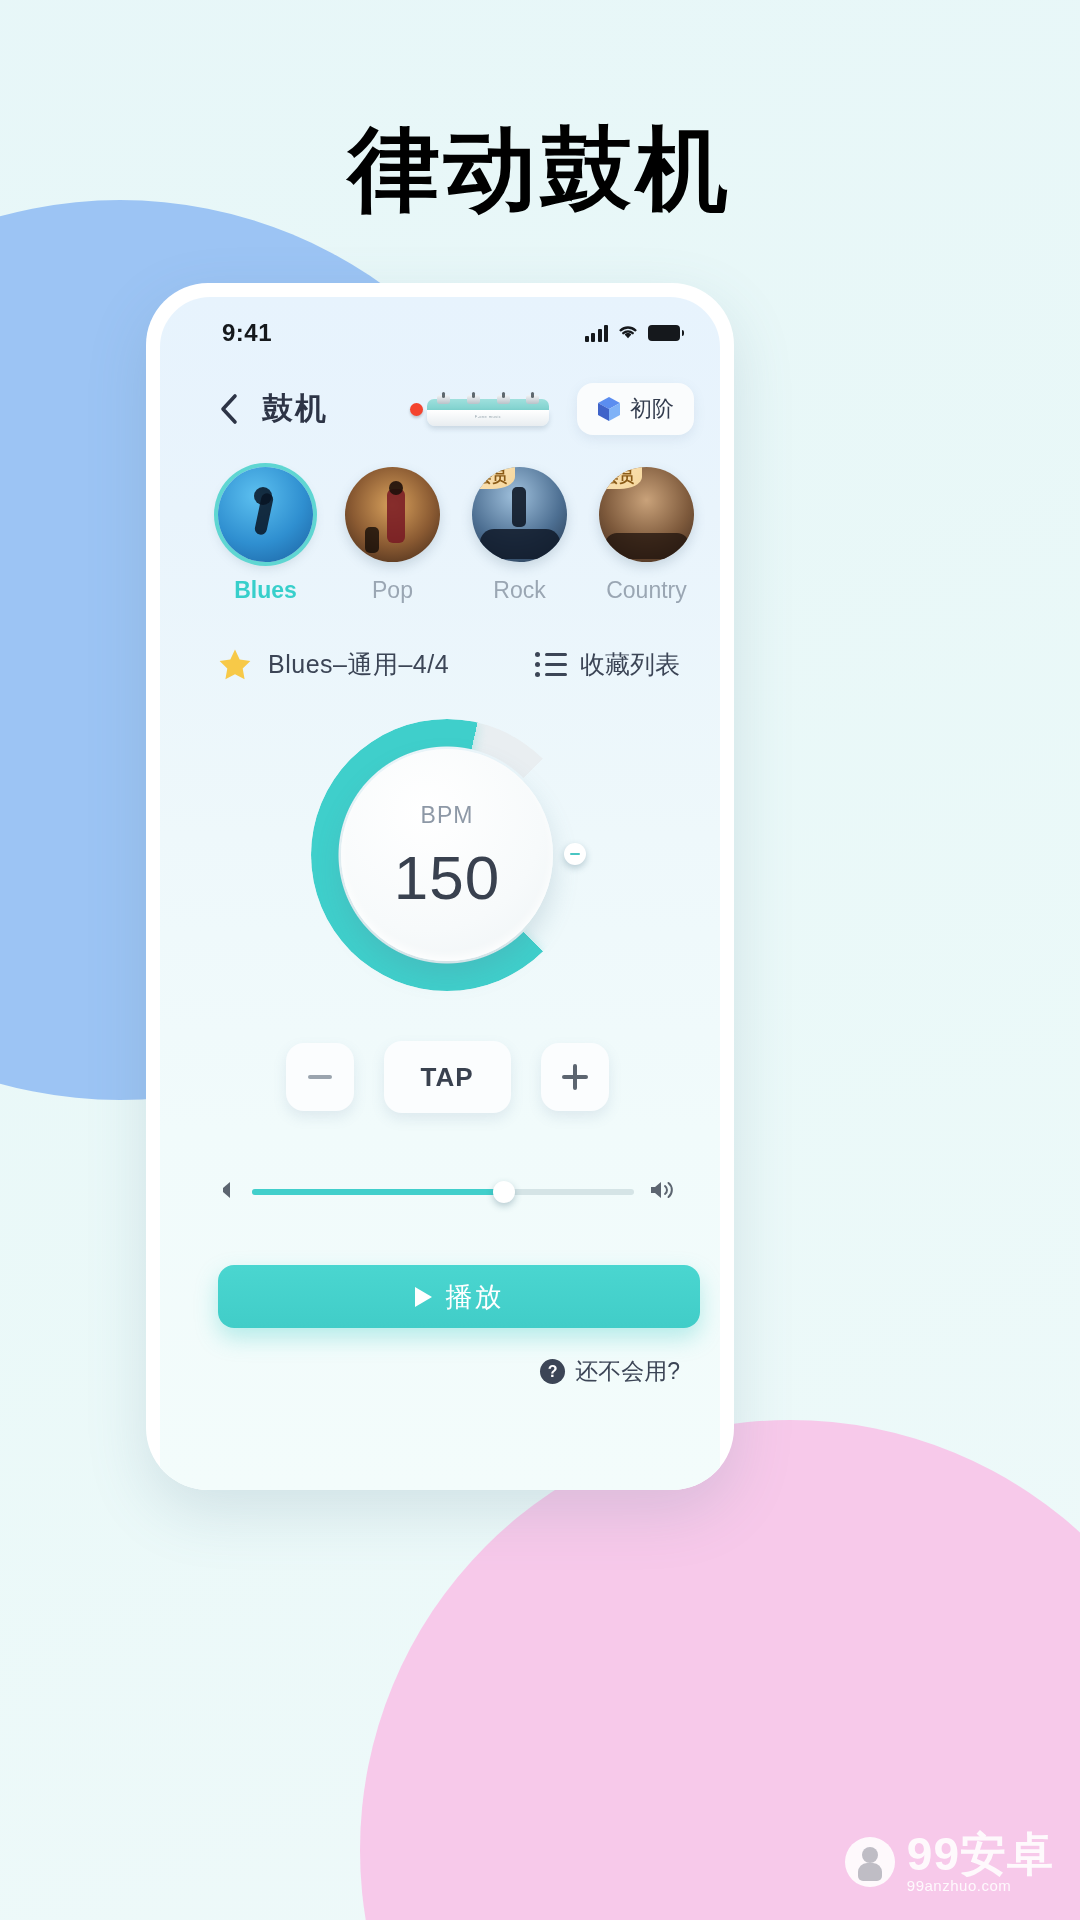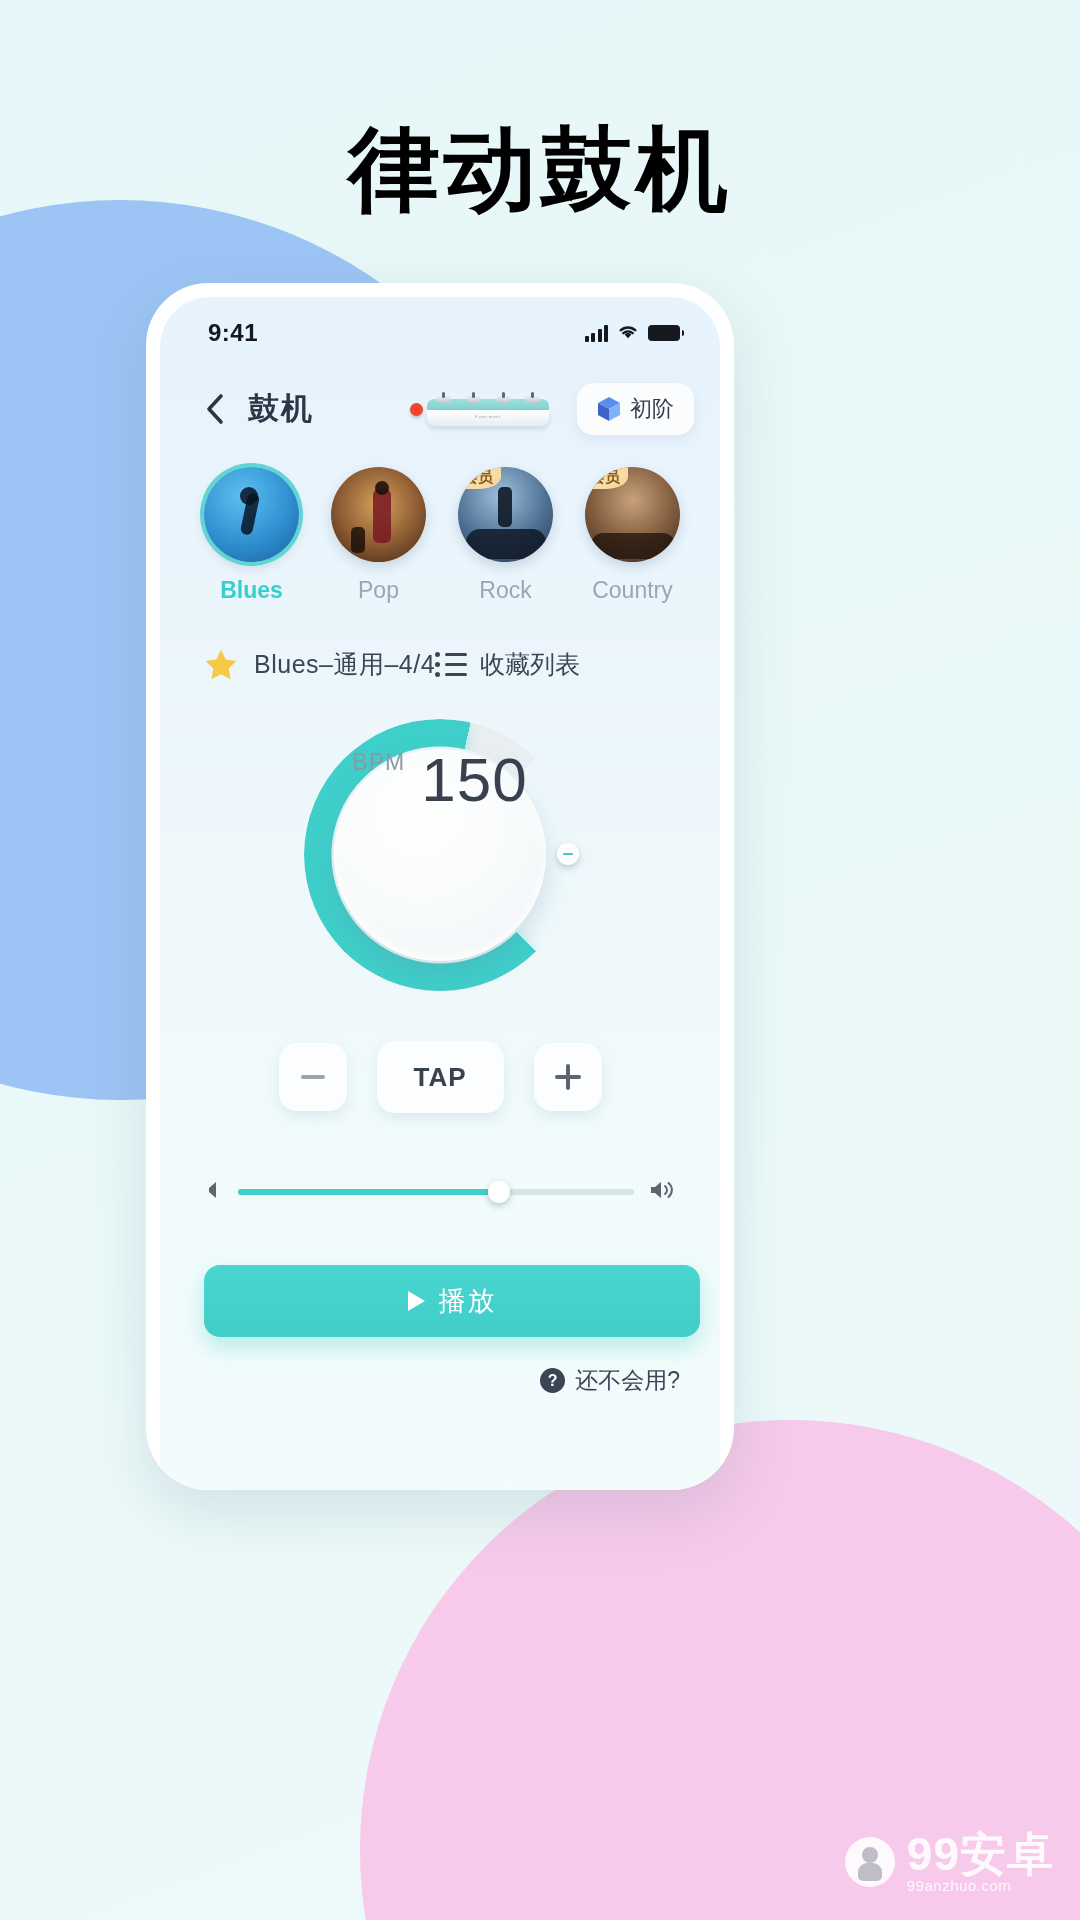--- a/index.html
+++ b/index.html
@@ -56,20 +56,21 @@
     padding: 14px 14px 0 14px;
     z-index: 6;
     overflow: hidden;
   }
   #screen {
     width: 100%; height: 100%;
     border-radius: 50px 50px 0 0;
     background: linear-gradient(180deg,#e7f3fd 0%, #e9f4fc 18%, #eef8fb 45%, #f1fbfb 70%, #f3fcfb 100%);
     overflow: hidden;
     position: relative;
+    padding-left: 14px;
   }
 
   
   #statusbar {
     height: 58px;
     display: flex; align-items: center; justify-content: space-between;
     padding: 14px 40px 0 48px;
   }
   #status-time { font-size: 24px; font-weight: 700; color: #15181c; letter-spacing: .5px; }
   #status-icons { display: flex; align-items: center; gap: 9px; }
@@ -164,21 +165,21 @@
   .th-class  { background: radial-gradient(circle at 45% 35%, #5a6e33 0%, #38491f 55%, #1d2711 100%); }
   .th-pop    { background: radial-gradient(circle at 50% 40%, #d8a15c 0%, #8a5a32 55%, #3b2416 100%); }
   .th-rock   { background: radial-gradient(circle at 45% 30%, #9fc0dc 0%, #4d6f92 55%, #223247 100%); }
   .th-country{ background: radial-gradient(circle at 50% 35%, #c9a27a 0%, #7e5a3c 55%, #39251a 100%); }
   .fig {
     position:absolute; background: rgba(0,0,0,.55); border-radius: 40%;
   }
 
   
   #fav-bar {
-    display: flex; align-items: center; justify-content: flex-start;
+    display: flex; align-items: center; justify-content: space-between;
     padding: 44px 40px 0 44px;
   }
   #fav-left { display: flex; align-items: center; gap: 16px; }
   #fav-title { font-size: 25px; color: #3c4556; letter-spacing: .5px; }
   #fav-right { display: flex; align-items: center; gap: 13px; }
   #fav-list-label { font-size: 25px; color: #3c4556; }
   .list-icon { display: flex; flex-direction: column; gap: 5px; }
   .list-icon .row { display: flex; align-items: center; gap: 5px; }
   .list-icon .row b { width: 5px; height: 5px; background: #3c4556; border-radius: 50%; display: block; }
   .list-icon .row i { width: 22px; height: 3.5px; background: #3c4556; border-radius: 2px; display: block; }
@@ -197,21 +198,21 @@
     background: conic-gradient(from 135deg, #3fcfcb 0deg 238deg, rgba(0,0,0,0) 238deg 360deg);
     -webkit-mask: radial-gradient(circle, transparent 0 108px, #000 109px);
             mask: radial-gradient(circle, transparent 0 108px, #000 109px);
     filter: drop-shadow(0 3px 6px rgba(63,207,203,.35));
   }
   #dial-inner {
     position: absolute; left: 30px; top: 30px;
     width: 212px; height: 212px; border-radius: 50%;
     background: radial-gradient(circle at 40% 30%, #ffffff 0%, #f7fafb 60%, #eef3f5 100%);
     box-shadow: 0 14px 26px rgba(90,130,150,.22), inset 0 -4px 10px rgba(255,255,255,.9);
-    display: flex; flex-direction: row; justify-content: center; gap: 16px;
+    display: flex; flex-direction: column; align-items: center; justify-content: center; gap: 16px;
   }
   #bpm-label { font-size: 23px; color: #8d98a6; letter-spacing: 1px; margin-bottom: 2px; }
   #bpm-value { font-size: 62px; font-weight: 400; color: #39414f; letter-spacing: 1px; line-height: 1; }
   #dial-handle {
     position: absolute; right: -3px; top: 124px;
     width: 22px; height: 22px; border-radius: 50%;
     background: #ffffff;
     box-shadow: 0 3px 7px rgba(40,90,110,.28);
     display:flex; align-items:center; justify-content:center;
   }
@@ -250,21 +251,21 @@
   #vol-knob {
     position: absolute; left: 66%; top: 50%;
     transform: translate(-50%,-50%);
     width: 22px; height: 22px; border-radius: 50%;
     background: #fff; box-shadow: 0 3px 7px rgba(40,90,110,.3);
   }
 
   
   #play-btn {
     margin: 60px 20px 0 44px;
-    height: 72px; border-radius: 16px;
+    height: 63px; border-radius: 16px;
     background: linear-gradient(180deg,#4ad6d0,#41cdc8);
     box-shadow: 0 10px 22px rgba(65,205,200,.35);
     display: flex; align-items: center; justify-content: center; gap: 14px;
   }
   #play-tri {
     width: 0; height: 0;
     border-left: 17px solid #ffffff;
     border-top: 10px solid transparent;
     border-bottom: 10px solid transparent;
   }

